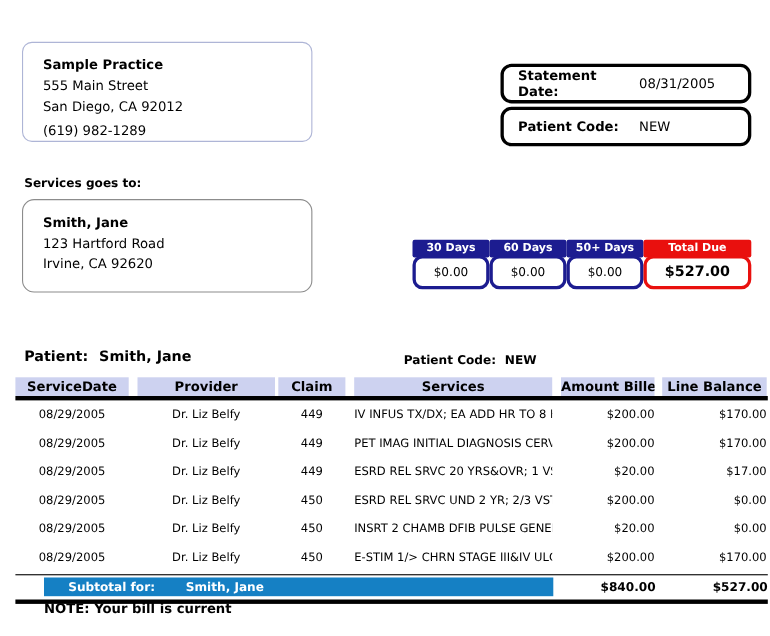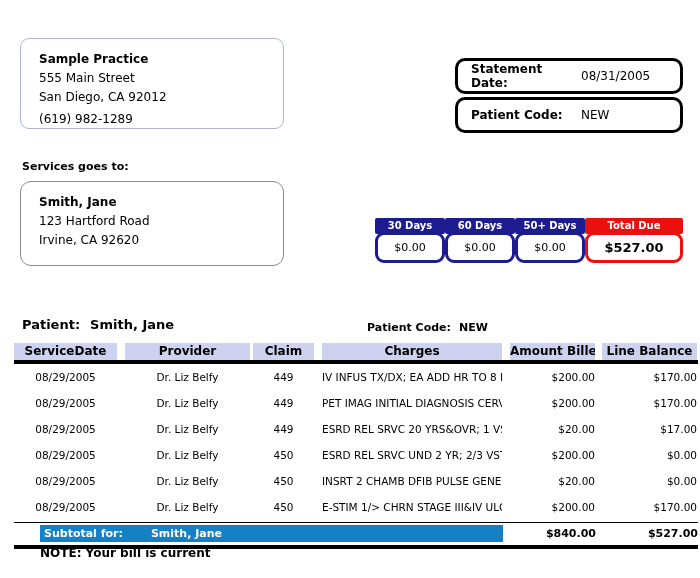--- a/index.html
+++ b/index.html
@@ -81,21 +81,21 @@
   .c6 { width:95px;  margin-left:7px; }
   .thickline { height:4px; background:#000; margin-top:0px; }
   .trow { display:flex; height:26px; align-items:center; font-size:10.5px; }
   .trow .c1, .trow .c2, .trow .c3 { text-align:center; }
   .trow .c4 { text-align:left; overflow:hidden; white-space:nowrap; }
   .trow .c5, .trow .c6 { text-align:right; }
   .thinline { height:1px; background:#000; margin-top:2px; }
   .subrow { display:flex; align-items:center; height:20px; padding-left:26px; box-sizing:border-box; width:684px; }
   .subbar {
     width:463px; height:17px; line-height:17px; background:#1580c4; color:#fff;
-    font-size:11px; font-weight:bold; display:flex; padding-left:4px; box-sizing:border-box;
+    font-size:11px; font-weight:bold; display:flex; padding-left:22px; box-sizing:border-box;
   }
   .subbar .subname { margin-left:28px; }
   .subamt { font-size:11px; font-weight:bold; text-align:right; }
   .subamt.a5 { width:85px; margin-left:8px; }
   .subamt.a6 { width:95px; margin-left:7px; }
   .thickline2 { height:4px; background:#000; margin-top:2px; }
 
   .note { position:absolute; left:40px; top:546px; font-size:12px; font-weight:bold; }
 </style>
 </head>
@@ -151,21 +151,21 @@
   </div>
   <div class="pcode-line">
     <span>Patient Code:</span><span class="pcval">NEW</span>
   </div>
 
   <div class="tbl">
     <div class="thead">
       <div class="th c1">ServiceDate</div>
       <div class="th c2">Provider</div>
       <div class="th c3">Claim</div>
-      <div class="th c4">Charges</div>
+      <div class="th c4">Services</div>
       <div class="th c5">Amount Billed</div>
       <div class="th c6">Line Balance</div>
     </div>
     <div class="thickline"></div>
 
     <div class="trow">
       <div class="c1">08/29/2005</div>
       <div class="c2">Dr. Liz Belfy</div>
       <div class="c3">449</div>
       <div class="c4">IV INFUS TX/DX; EA ADD HR TO 8 HR</div>

